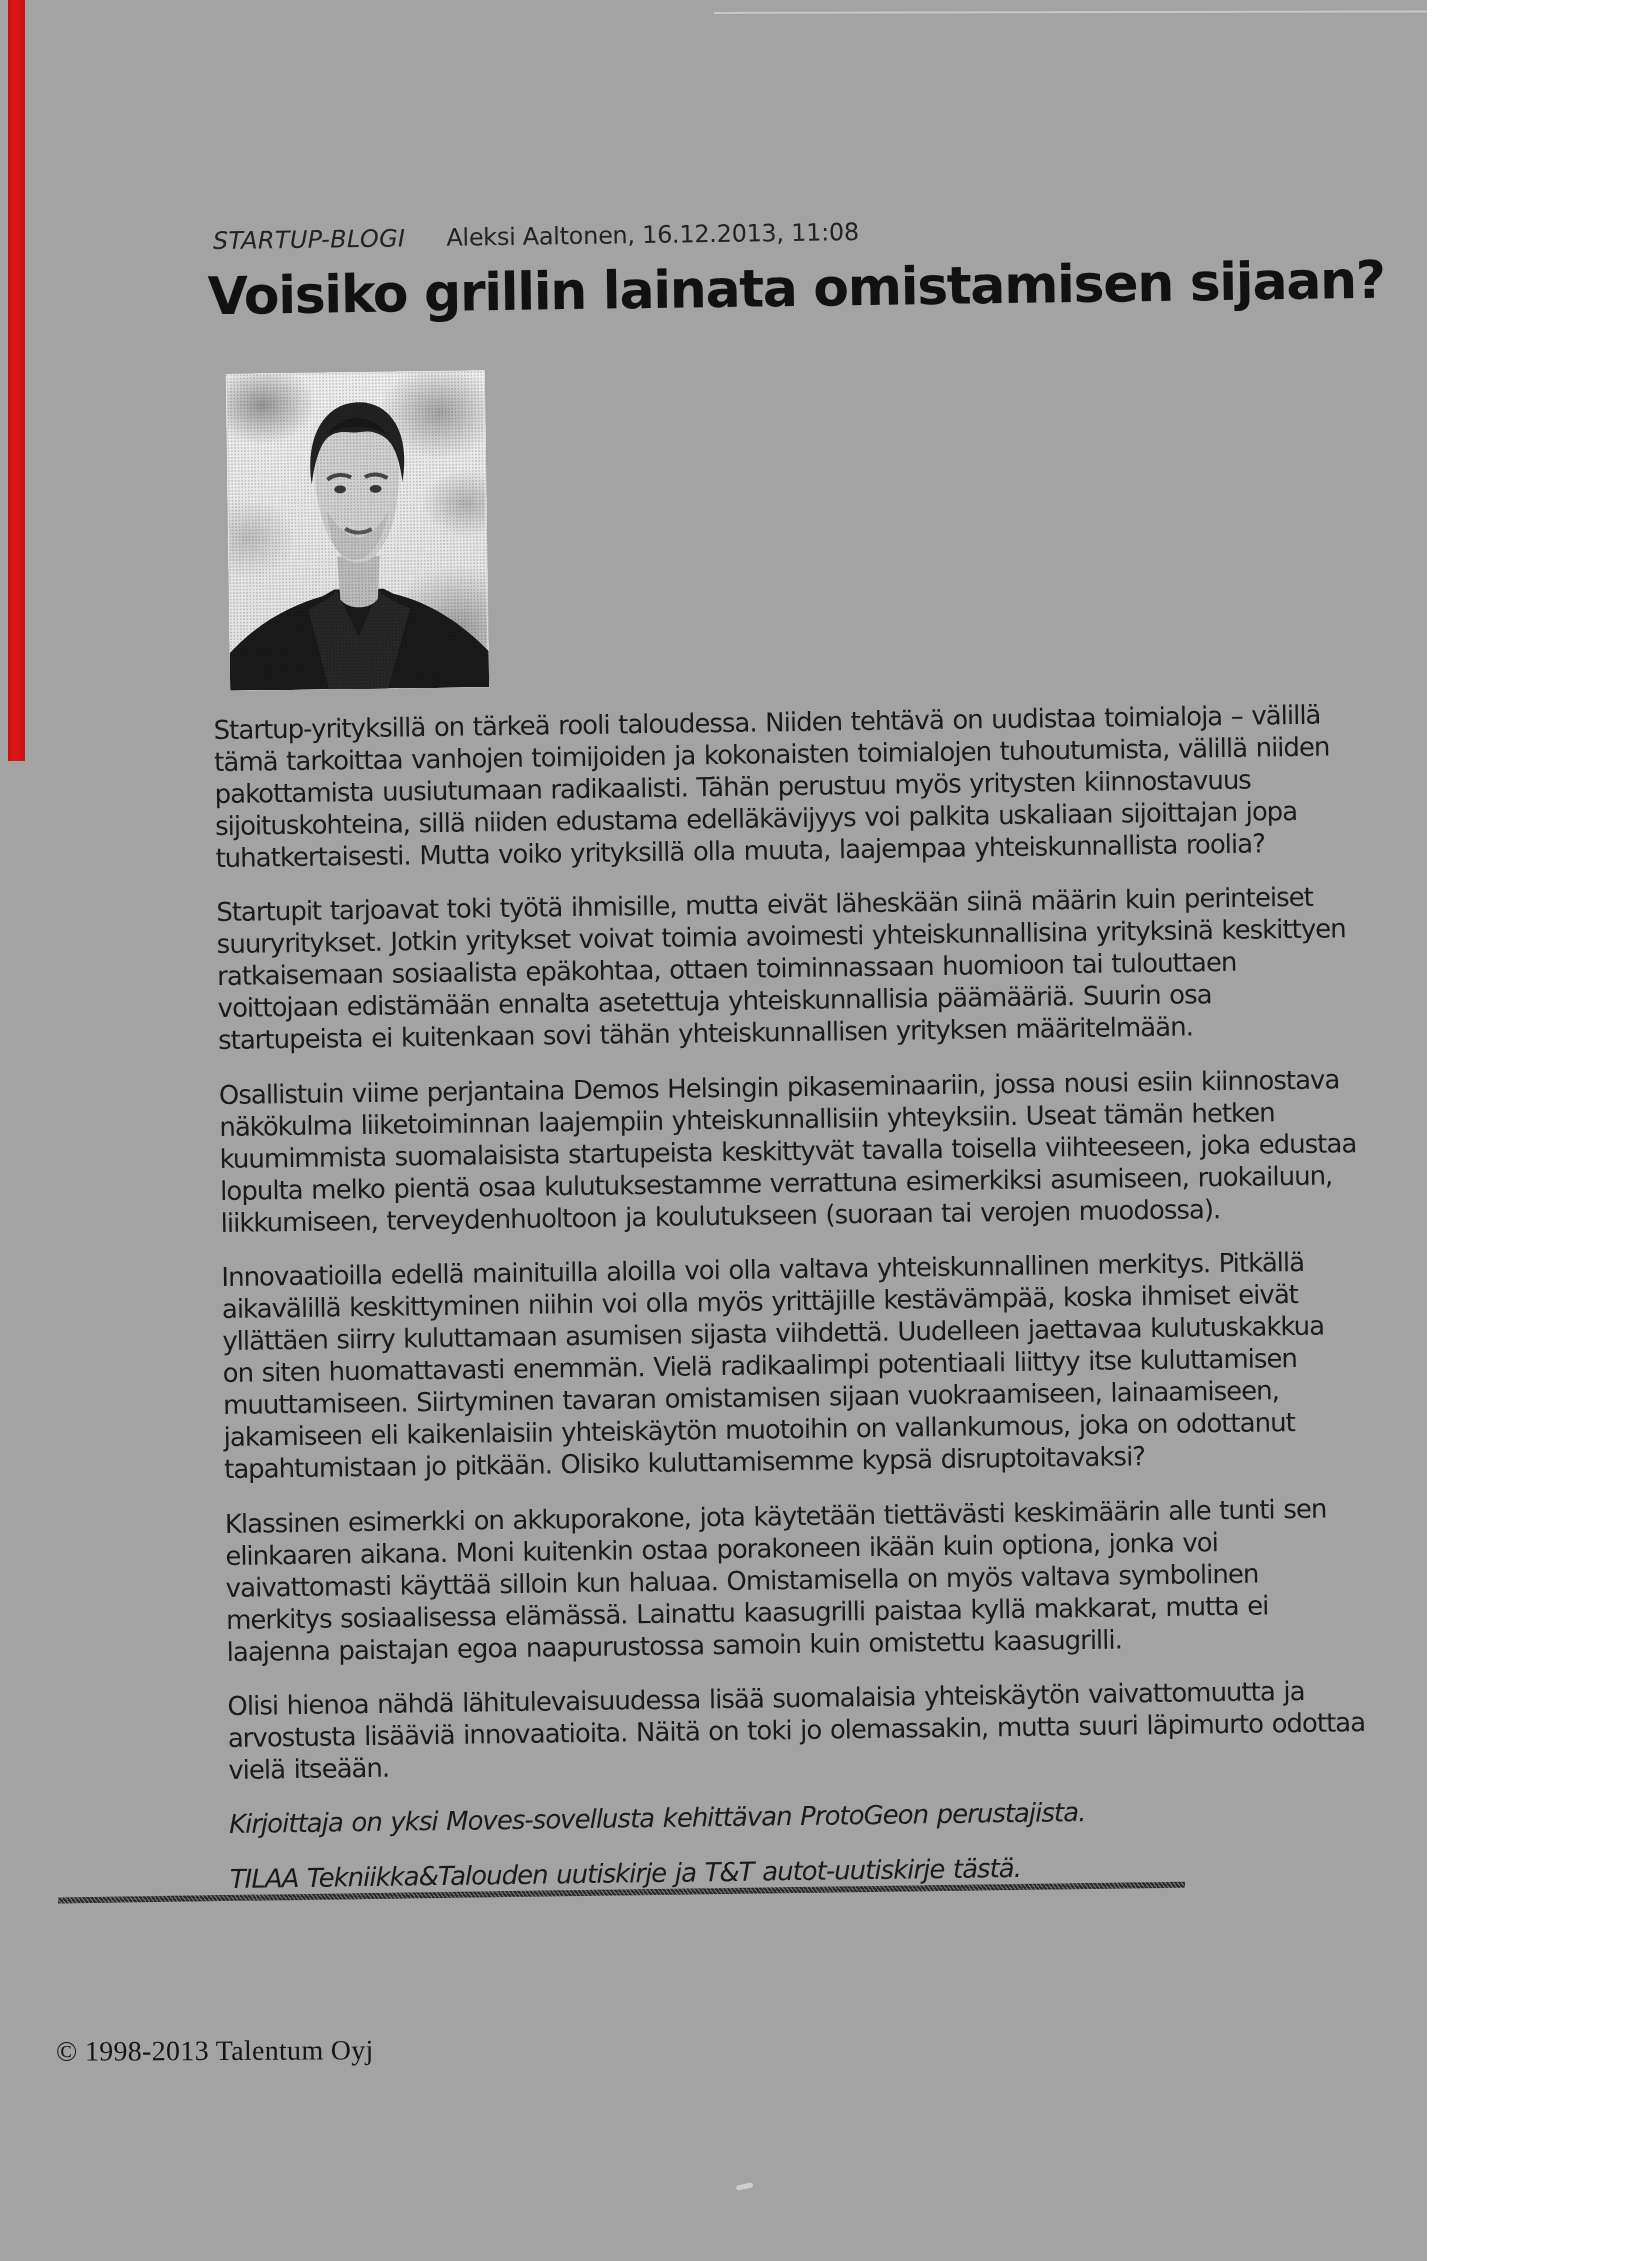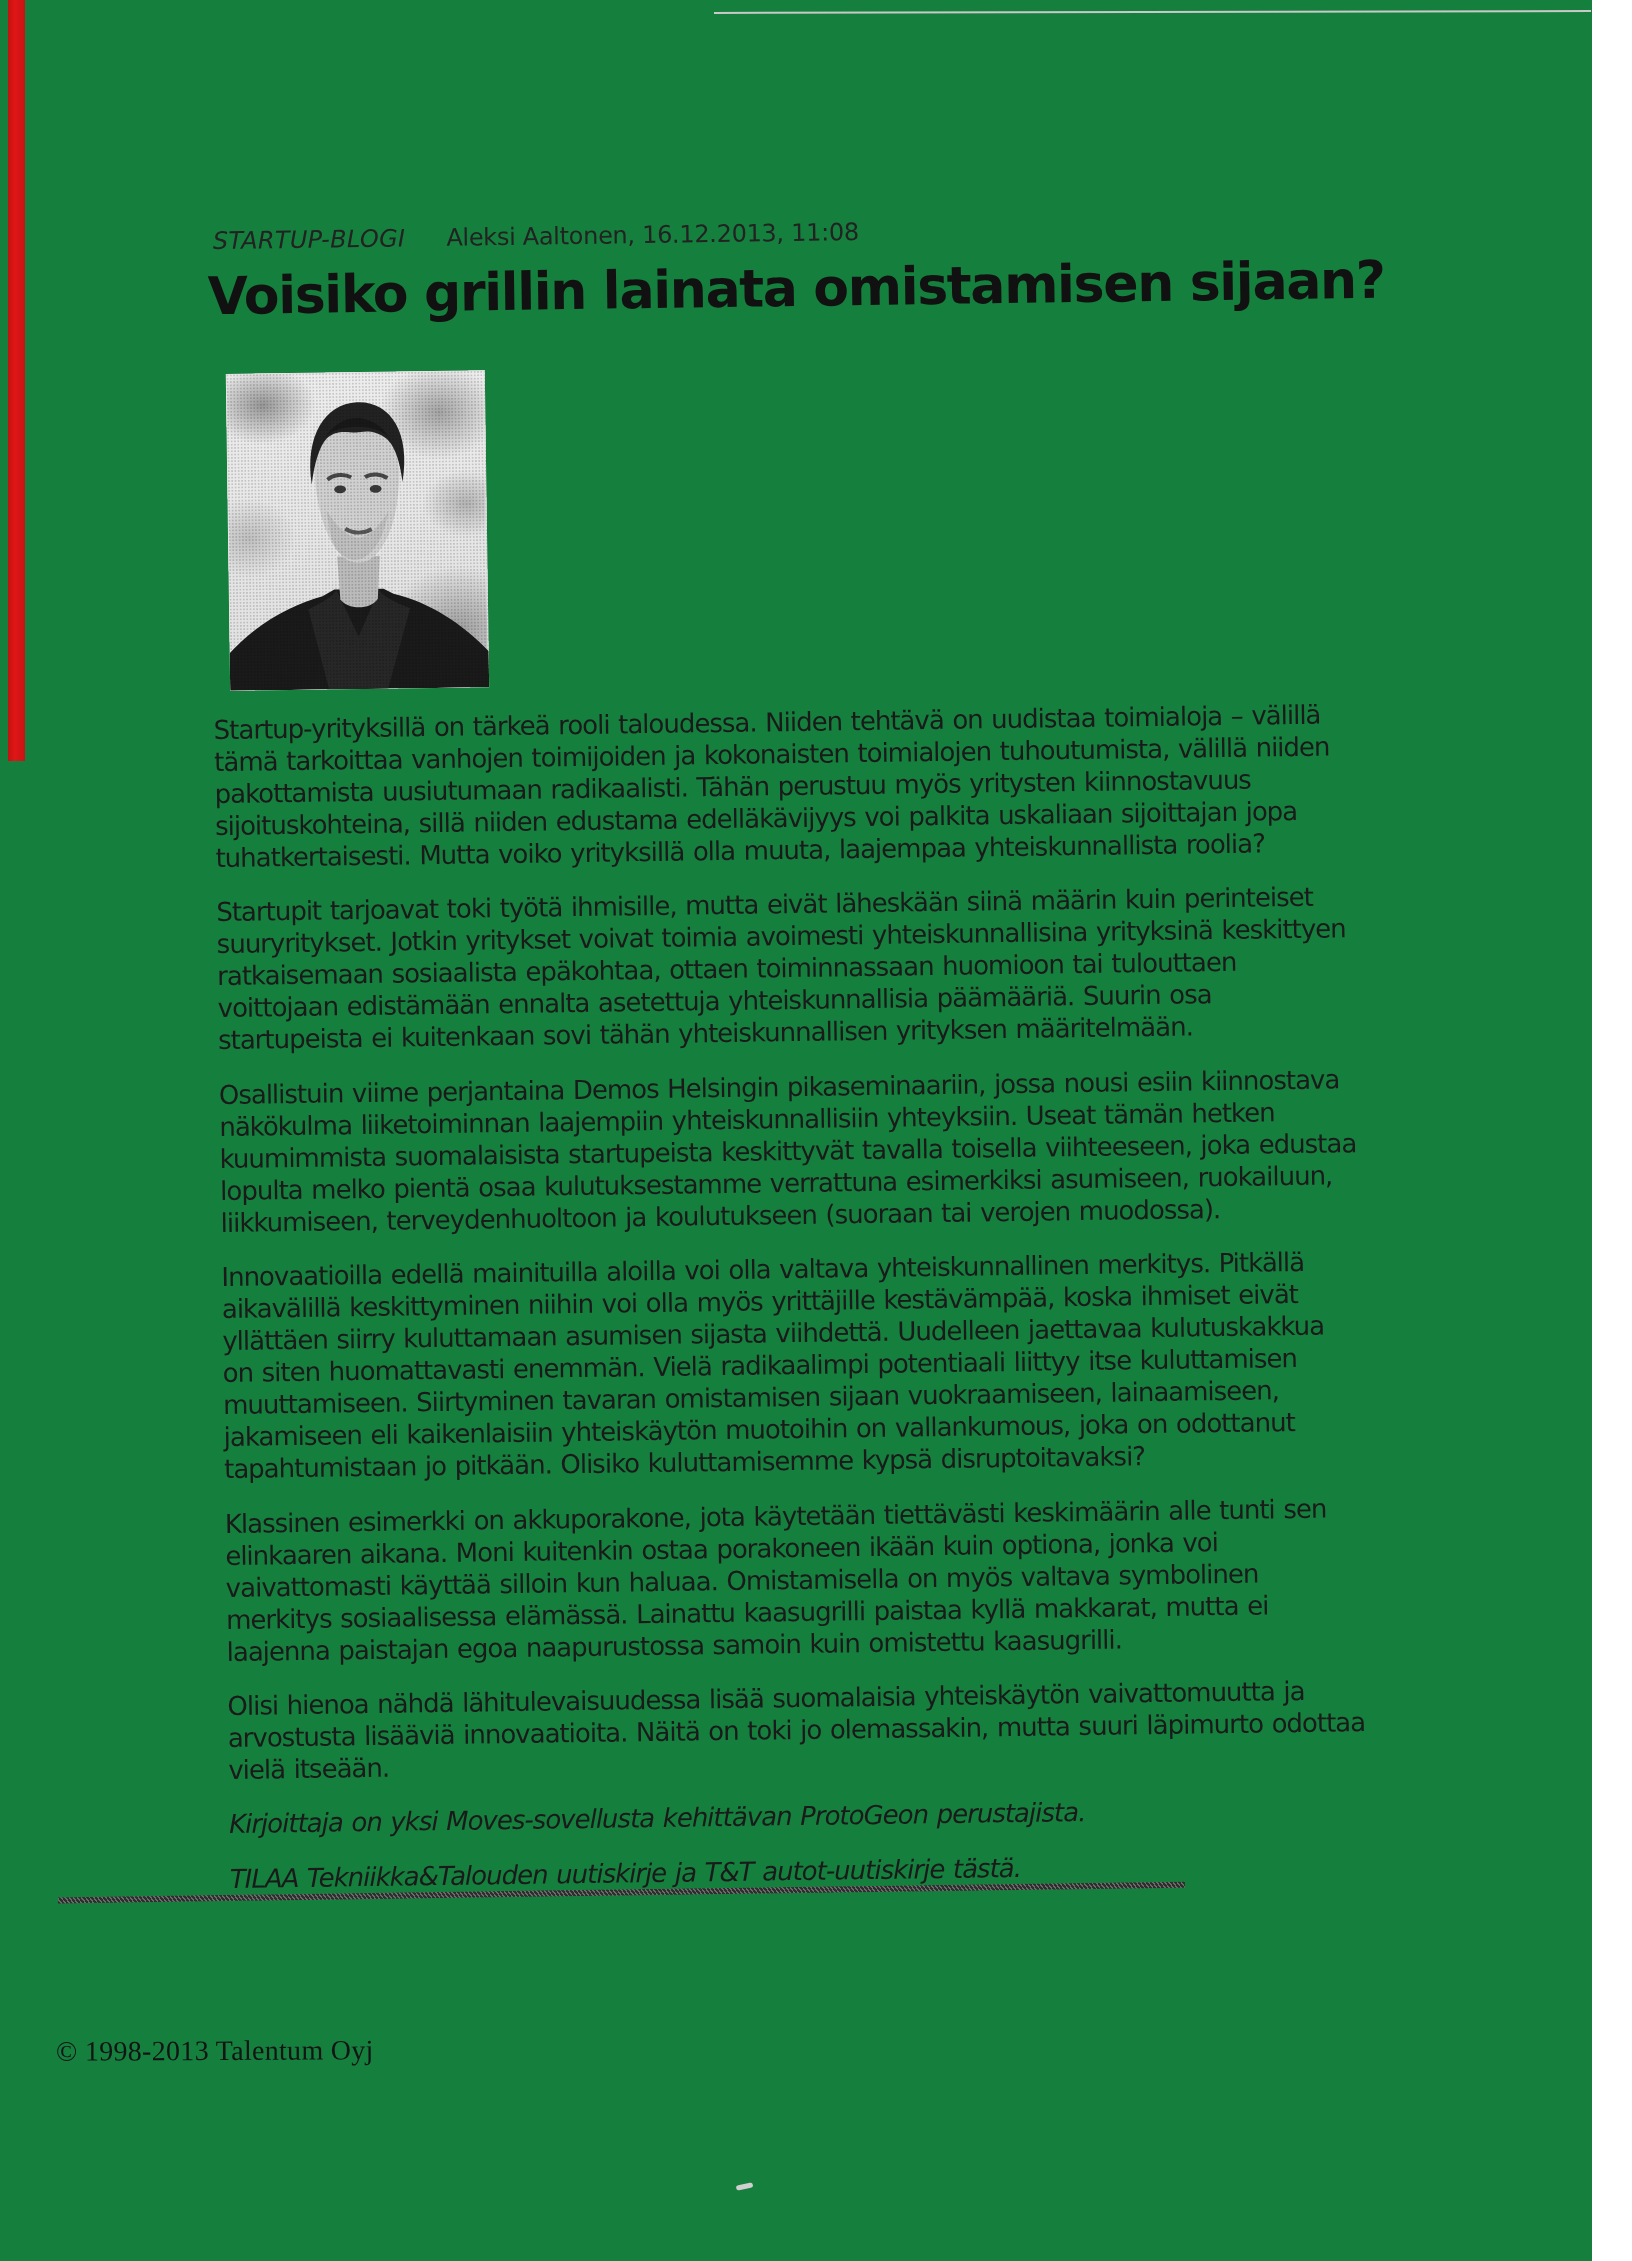--- a/index.html
+++ b/index.html
@@ -1,18 +1,18 @@
 <!DOCTYPE html>
 <html style="font-size:10.5px"><head>
 <meta charset="utf-8">
 <style>
   html,body{margin:0;padding:0;background:#ffffff;}
   .page{
-    position:relative;width:1592px;height:2261px;background:#15803d;overflow:hidden;
-    font-family:"DejaVu Sans",sans-serif;color:#1c1c1c;
+    position:relative;width:1415px;height:2261px;background:#a3a3a3;overflow:hidden;
+    font-family:"DejaVu Sans",sans-serif;color:#1c1c1c;padding-left:12px;
   }
   
   .red-stripe{position:absolute;left:8px;top:0;width:16.5px;height:761px;
     background:linear-gradient(90deg,#c21212,#e01616 40%,#c81414);}
   .top-hairline{position:absolute;left:714px;top:10.5px;width:877px;height:2px;
     background:#c9c9c9;transform:rotate(-0.12deg);}
   .speck{position:absolute;left:736px;top:2184px;width:17px;height:4.6px;background:#cfcfcf;
     border-radius:2.6px;transform:rotate(-12deg);}
   
   .rot{position:absolute;left:0;top:0;width:1632px;height:2261px;

